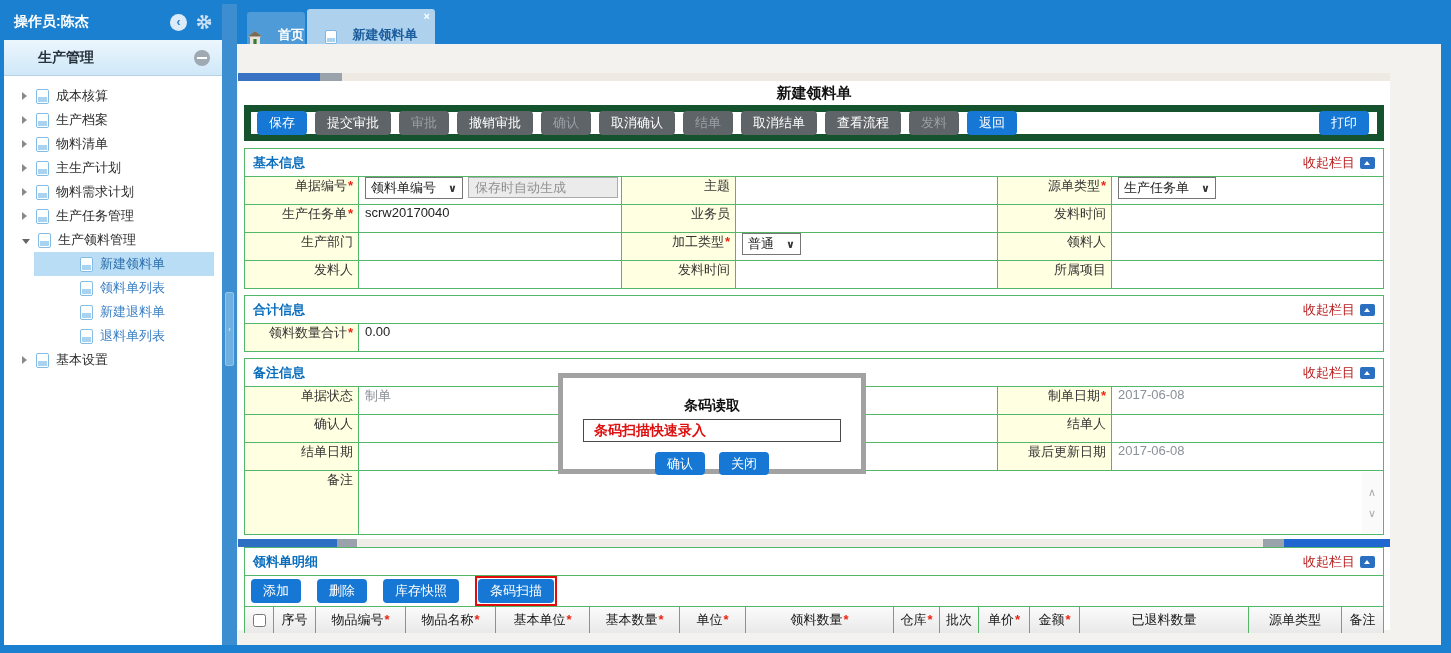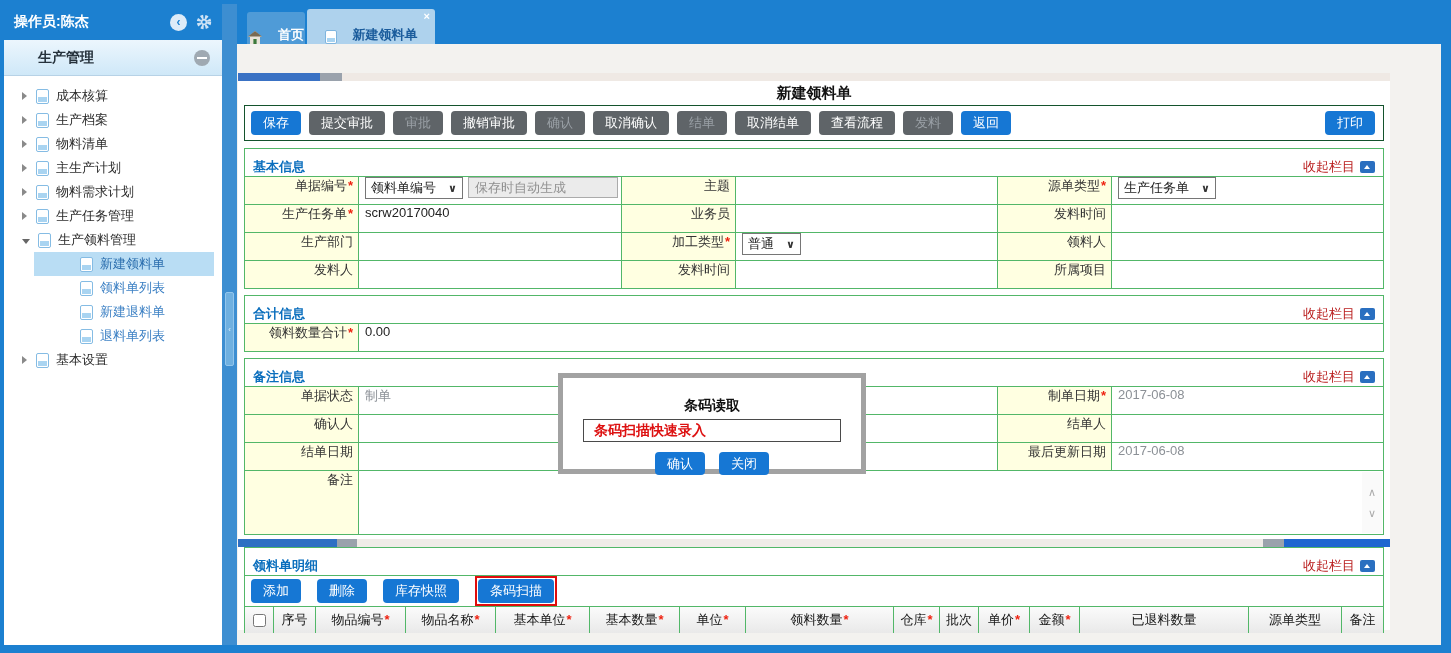--- a/index.html
+++ b/index.html
@@ -41,30 +41,30 @@
 
 
 .hs-top{position:absolute;left:1px;top:29px;width:1152px;height:8px;background:#efe9e4}
 .hs-top .thumb-blue{position:absolute;left:0;top:0;width:82px;height:8px;background:#3a72c4}
 .hs-top .thumb-gray{position:absolute;left:82px;top:0;width:22px;height:8px;background:#9aa2ac}
 
 .panel{position:absolute;left:1px;top:37px;width:1152px;height:549px;background:#fff}
 .page-title{position:absolute;left:0;right:0;top:3px;text-align:center;font-size:15px;font-weight:bold;color:#111}
 
 
-.toolbar{position:absolute;left:6px;top:24px;width:1140px;height:36px;border:1px solid #14532d;display:flex;align-items:center;gap:8px;padding:0 6px}
+.toolbar{position:absolute;left:6px;top:24px;width:1140px;height:36px;border:7px solid #14532d;display:flex;align-items:center;gap:8px;padding:0 6px}
 .btn{height:24px;padding:0 12px;border-radius:4px;font-size:13px;color:#fff;display:flex;align-items:center;cursor:pointer;border:none;white-space:nowrap}
 .btn.blue{background:#1677d4}
 .btn.gray{background:#5f6468}
 .btn.dis{color:#9aa0a6;cursor:default}
 .tb-right{margin-left:auto;margin-right:2px}
 
 
 .sect{position:absolute;left:6px;width:1140px;border:1px solid #52b768;background:#fff}
-.sect-head{height:27px;display:flex;align-items:flex-end;padding:0 8px}
+.sect-head{height:27px;display:flex;align-items:center;padding:0 8px}
 .sect-title{color:#0a6ebd;font-weight:bold;font-size:13px}
 .clps{margin-left:auto;display:flex;align-items:center;gap:5px;color:#b91c1c;font-size:13px;cursor:pointer}
 .clps-ico{width:15px;height:12px;background:#2a6fc0;border-radius:2px;position:relative}
 .clps-ico::after{content:"";position:absolute;left:4px;top:4px;border-left:3px solid transparent;border-right:3px solid transparent;border-bottom:4px solid #fff}
 
 .grid6{display:grid;grid-template-columns:113px 263px 114px 262px 114px 1fr}
 .cell{border-top:1px solid #52b768;display:flex;align-items:flex-start;min-height:28px;font-size:13px}
 .cell.bl{border-left:1px solid #52b768}
 .lblc{background:#ffffe1;justify-content:flex-end;padding-right:5px;color:#333}
 .valc{padding-left:6px;color:#222;position:relative}

